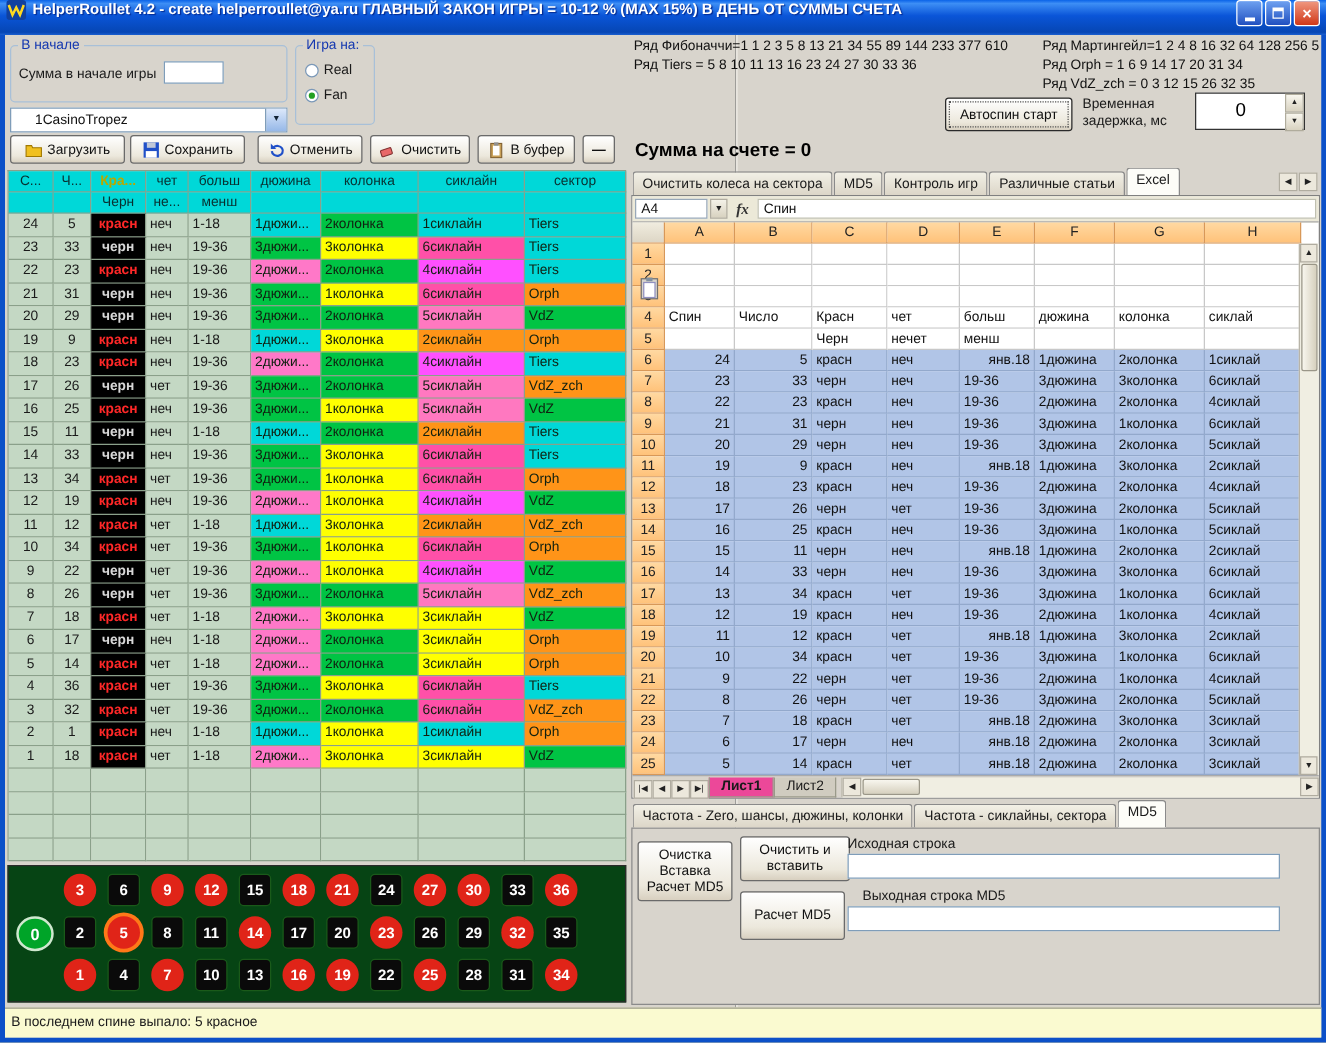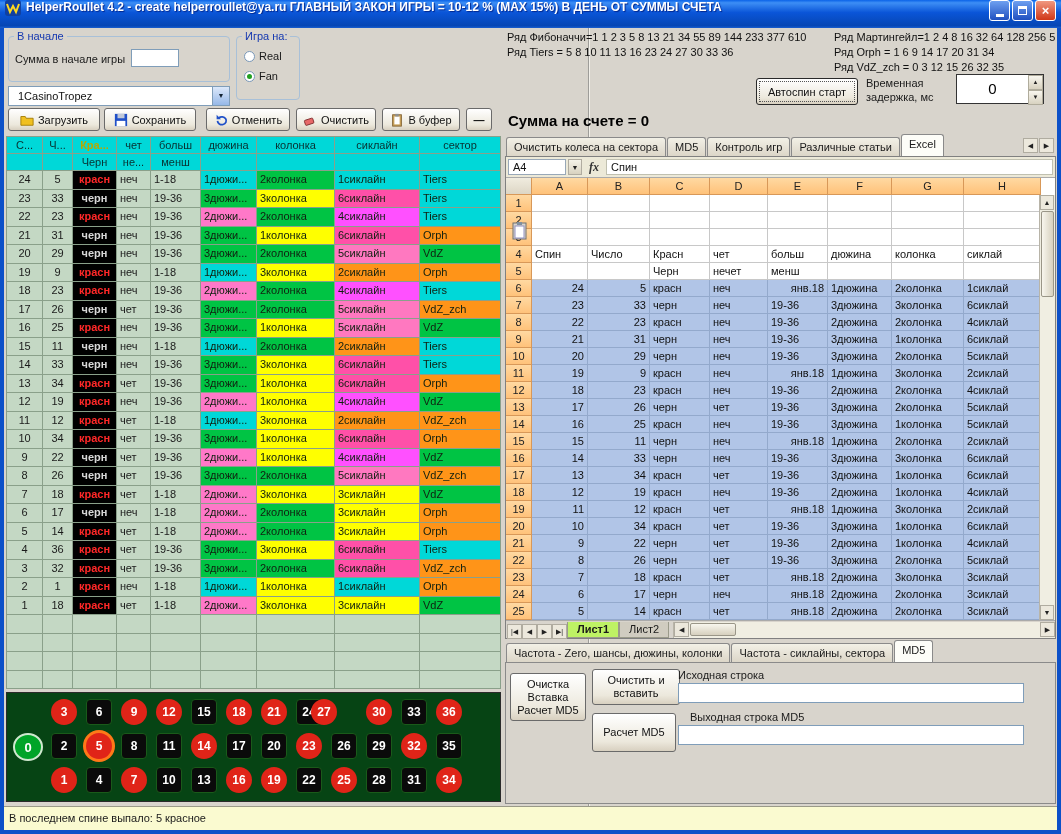--- a/index.html
+++ b/index.html
@@ -27,21 +27,21 @@
 .grp legend{color:#1538b0;font-size:11px;padding:0 3px;margin-left:5px}
 .grp1{left:4px;top:2px;width:222px;height:52px}
 .suml{position:absolute;left:6px;top:11px;font-size:11px;color:#1a1a1a}
 .sumi{position:absolute;left:122px;top:7px;width:48px;height:18px;border:1px solid #7f9db9;font-size:11px;padding:0 2px;font-family:inherit}
 .grp2{left:232px;top:2px;width:64px;height:70px}
 .radio{position:absolute;left:7px;display:flex;align-items:center;gap:4px;font-size:11px;color:#1a1a1a}
 .radio.r1{top:8px}.radio.r2{top:28px}
 .rdot{width:11px;height:11px;border-radius:50%;border:1px solid #7a98b8;background:#fff;position:relative;flex:none}
 .rdot.checked::after{content:"";position:absolute;left:2px;top:2px;width:5px;height:5px;border-radius:50%;background:#22a022}
 .combo{position:absolute;left:4px;top:58px;width:222px;height:20px;border:1px solid #7f9db9;background:#fff;display:flex}
-.combo-text{flex:1;font-size:11px;line-height:18px;padding-left:9px;color:#111;overflow:hidden}
+.combo-text{flex:1;font-size:11px;line-height:18px;padding-left:19px;color:#111;overflow:hidden}
 .combo-btn{width:17px;background:linear-gradient(#dce8fa,#96b8e8);border-left:1px solid #7f9db9;font-size:7px;line-height:18px;text-align:center;color:#123}
 .xbtn{position:absolute;border:1px solid #6a6a6a;border-radius:3px;background:linear-gradient(180deg,#fff,#ece8dc 75%,#d8d0c0);
  font-size:11px;font-family:inherit;display:flex;align-items:center;justify-content:center;gap:4px;color:#111;cursor:default}
 .btnrow .xbtn{top:80px;height:23px}
 .b-load{left:4px;width:92px}.b-save{left:100px;width:92px}.b-undo{left:202px;width:84px}
 .b-clear{left:292px;width:80px}.b-buffer{left:378px;width:78px}.b-hide{left:462px;width:26px;font-weight:bold}
 .icon14{width:14px;height:14px;flex:none}
 
 .ltable{position:absolute;left:2px;top:108px;width:495px;border-top:1px solid #8aa08a;border-left:1px solid #8aa08a;font-size:11px}
 .lrow{display:grid;grid-template-columns:36px 30px 44px 34px 50px 56px 78px 85px auto}
@@ -97,21 +97,21 @@
  padding:0 3px;overflow:hidden;white-space:nowrap;color:#111}
 .xc.xsel{background:#b1c5e7;border-color:#93a9cc}
 .xc.xnum{text-align:right}
 .pasteicon{position:absolute;left:6px;top:64px;width:18px;height:20px;z-index:2}
 .vscroll{position:absolute;right:0;top:38px;width:16px;height:425px;background:#f0eee2;border-left:1px solid #b8b4a8;display:flex;flex-direction:column}
 .vs{width:14px;flex:none}
 .vthumb{height:86px;margin:1px;background:linear-gradient(90deg,#f8f6ee,#d6d0be);border:1px solid #9a9688;border-radius:2px}
 .vtrack{flex:1}
 .sheetbar{position:absolute;left:0;bottom:0;width:100%;height:18px;background:#d8d4cc;border-top:1px solid #aaa;display:flex;align-items:center;padding-left:1px}
 .stab{padding:0 9px;font-size:11px;height:16px;line-height:15px;border:1px solid #9a9a8a;border-top:none;background:#d0ccc0;color:#1a1a1a}
-.stab.active{background:#bef264;font-weight:bold}
+.stab.active{background:#ec4899;font-weight:bold}
 .hscroll{flex:1;display:flex;align-items:center;height:16px;background:#f0eee2;border-left:1px solid #b8b4a8;margin-left:4px}
 .hthumb{width:46px;height:13px;margin:0 1px;background:linear-gradient(#f8f6ee,#d6d0be);border:1px solid #9a9688;border-radius:2px}
 .htrack{flex:1}
 
 .md5{position:absolute;left:1px;top:634px;width:551px;height:142px;border:1px solid #8a8a8a;background:#d8d4cc;z-index:1}
 .md5 .xbtn{white-space:normal;text-align:center;line-height:13px;padding:2px}
 .md5b1{left:4px;top:10px;width:76px;height:48px}
 .md5b2{left:86px;top:6px;width:88px;height:36px}
 .md5b3{left:86px;top:50px;width:84px;height:39px}
 .md5lbl{position:absolute;font-size:11px;color:#1a1a1a}
@@ -548,21 +548,21 @@
       <div class="board">
           <div class="bzero">0</div>
           <div class="bcell bred" style="left: 44px; top: 6px;">3</div>
           <div class="bcell bblack" style="left: 79px; top: 6px;">6</div>
           <div class="bcell bred" style="left: 114px; top: 6px;">9</div>
           <div class="bcell bred" style="left: 149px; top: 6px;">12</div>
           <div class="bcell bblack" style="left: 184px; top: 6px;">15</div>
           <div class="bcell bred" style="left: 219px; top: 6px;">18</div>
           <div class="bcell bred" style="left: 254px; top: 6px;">21</div>
           <div class="bcell bblack" style="left: 289px; top: 6px;">24</div>
-          <div class="bcell bred" style="left: 304px; top: 6px;">27</div>
+          <div class="bcell bred" style="left: 324px; top: 6px;">27</div>
           <div class="bcell bred" style="left: 359px; top: 6px;">30</div>
           <div class="bcell bblack" style="left: 394px; top: 6px;">33</div>
           <div class="bcell bred" style="left: 429px; top: 6px;">36</div>
           <div class="bcell bblack" style="left: 44px; top: 40px;">2</div>
           <div class="bcell bred blast" style="left: 79px; top: 40px;">5</div>
           <div class="bcell bblack" style="left: 114px; top: 40px;">8</div>
           <div class="bcell bblack" style="left: 149px; top: 40px;">11</div>
           <div class="bcell bred" style="left: 184px; top: 40px;">14</div>
           <div class="bcell bblack" style="left: 219px; top: 40px;">17</div>
           <div class="bcell bblack" style="left: 254px; top: 40px;">20</div>

